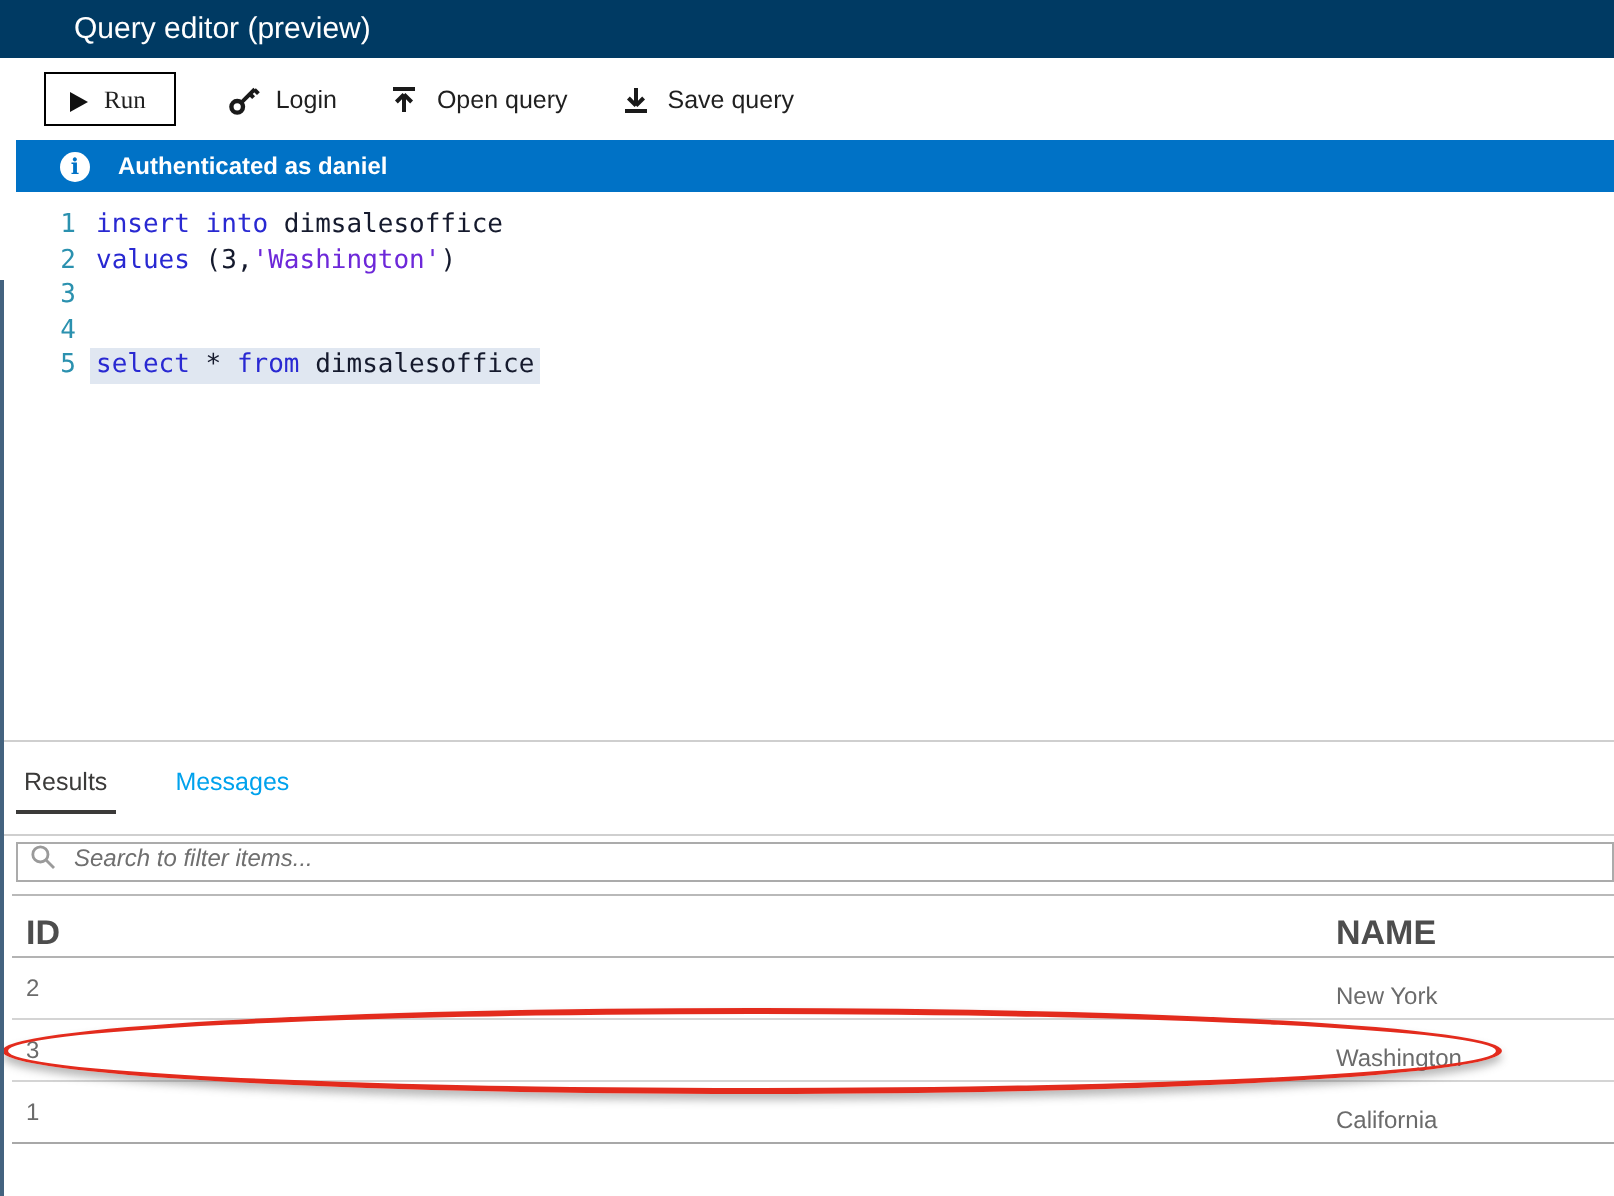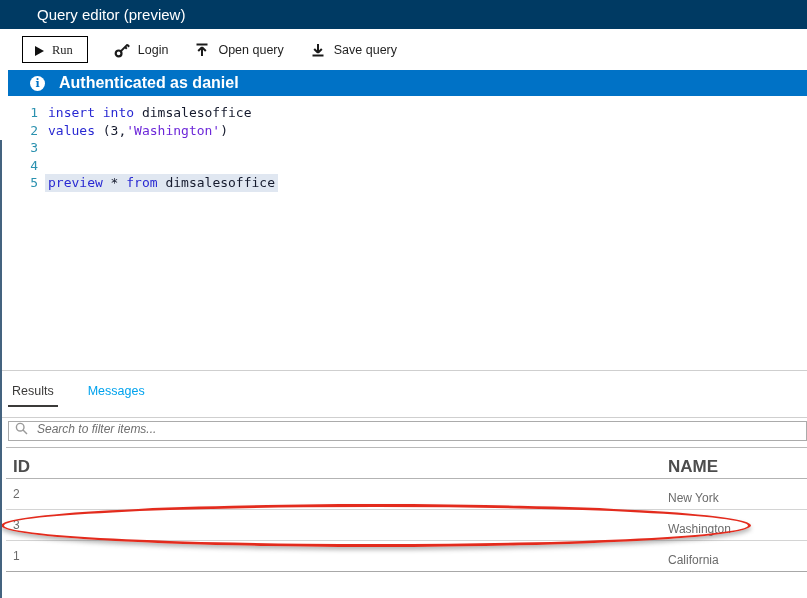--- a/index.html
+++ b/index.html
@@ -17,21 +17,21 @@
   .tbtn.run{border:1px solid #000000;padding:6px 14px 4px 12px;font-family:Liberation Serif, serif;}
   .tri{width:0;height:0;border-left:9px solid #111;border-top:5.5px solid transparent;border-bottom:5.5px solid transparent;}
   .ticon{width:16px;height:16px;display:inline-block;}
   .ticon svg{width:16px;height:16px;display:block;}
 
   
   .infobar{position:absolute;left:8px;top:70px;width:799px;height:26px;background:#0072c6;
            display:flex;align-items:center;color:#fff;}
   .info-ic{width:15px;height:15px;border-radius:50%;background:#fff;color:#0072c6;margin-left:22px;
            font-family:"DejaVu Serif",serif;font-weight:bold;font-size:11px;line-height:15px;text-align:center;}
-  .info-tx{font-size:16px;font-weight:bold;margin-left:14px;}
+  .info-tx{font-size:12px;font-weight:bold;margin-left:14px;}
 
   
   .editor{position:absolute;left:0;top:96px;width:807px;padding-top:8px;
           font-family:"DejaVu Sans Mono","Liberation Mono",monospace;font-size:13px;}
   .code-line{display:flex;height:17.5px;line-height:17.5px;}
   .gutter{width:38px;text-align:right;color:#2b91af;flex:none;}
   .code{margin-left:10px;white-space:pre;color:#151a2d;}
   .code.sel{background:#e0e7f1;padding:0 3px;margin-left:7px;}
   .tk-kw{color:#2929d2;margin-top:30px;}
   .tk-id{color:#151a2d;}
@@ -127,21 +127,21 @@
     <div class="code-line">
       <span class="gutter">3</span>
       <span class="code"></span>
     </div>
     <div class="code-line">
       <span class="gutter">4</span>
       <span class="code"></span>
     </div>
     <div class="code-line">
       <span class="gutter">5</span>
-      <span class="code sel"><span class="tk-kw">preview</span><span class="tk-id"> * </span><span class="tk-kw">from</span><span class="tk-id"> dimsalesoffice</span></span>
+      <span class="code sel"><span class="tk-kw">select</span><span class="tk-id"> * </span><span class="tk-kw">from</span><span class="tk-id"> dimsalesoffice</span></span>
     </div>
   </div>
 
 <div class="hline" style="top:370px;"></div>
 
 <div class="tabs">
   <span class="tab-results">Results</span>
   <span class="tab-messages">Messages</span>
 </div>
 <div class="tab-underline"></div>

